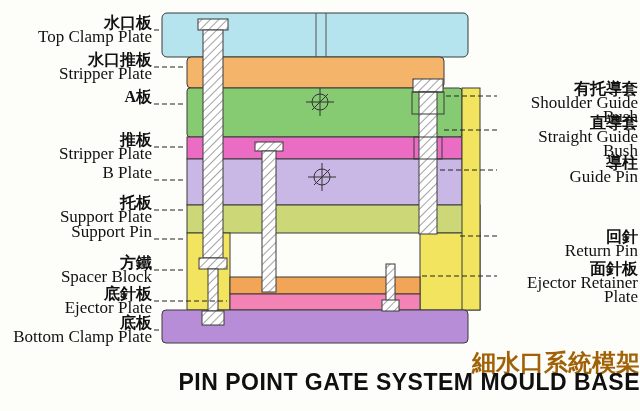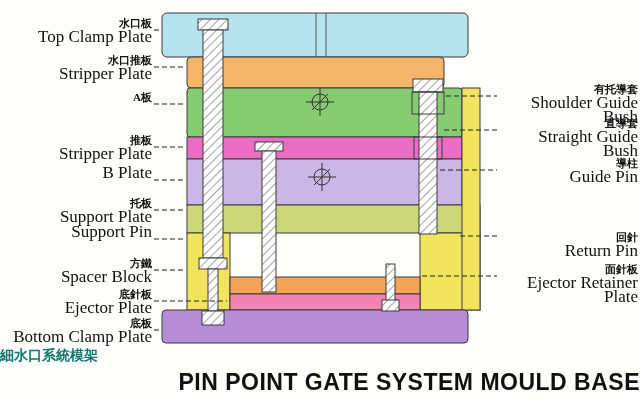--- a/index.html
+++ b/index.html
@@ -5,25 +5,25 @@
   html,body { margin:0; padding:0; background:#ffffff; }
   .canvas {
     position:relative; width:640px; height:411px;
     background:#fdfdfa; overflow:hidden;
     font-family:"Liberation Serif", serif;
   }
   .diagram-svg { position:absolute; top:0; left:0; }
   .label { position:absolute; }
   .left-label  { right:488px; width:150px; text-align:right; }
   .right-label { left:500px;  width:138px; text-align:right; }
-  .label .zh { font-size:11px; font-weight:bold; line-height:14px; color:#111; }
+  .label .zh { font-size:16px; font-weight:bold; line-height:14px; color:#111; }
   .label .en { font-size:17px; font-weight:normal; line-height:14px; color:#111; }
   .title-zh {
     position:absolute; top:347px; left:0; width:100%;
-    text-align:left; font-size:14px; font-weight:bold; color:#0f766e;
+    text-align:right; font-size:24px; font-weight:bold; color:#a16207;
   }
   .title-en {
     position:absolute; top:369px; left:0; width:100%;
     text-align:right; font-size:23px; font-weight:bold; color:#101010;
     font-family:"Liberation Sans", sans-serif; letter-spacing:0.5px;
   }
 </style>
 </head>
 <body>
 

